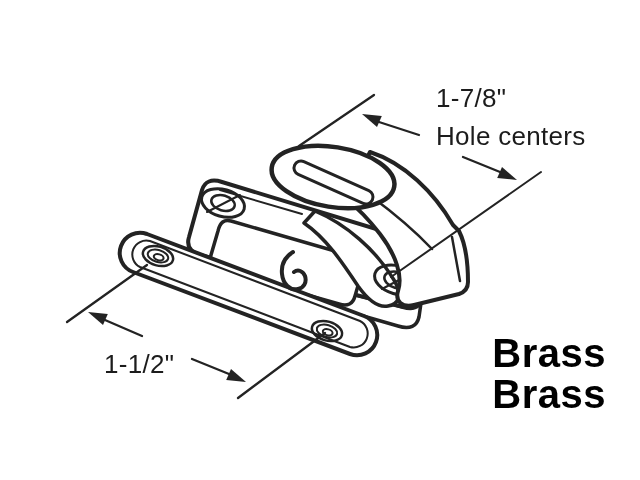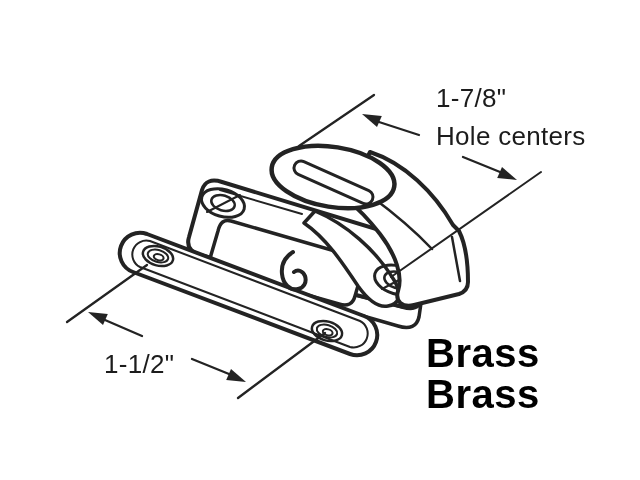--- a/index.html
+++ b/index.html
@@ -18,21 +18,21 @@
     color:#1c1c1c;
     letter-spacing:0.3px;
     white-space:nowrap;
   }
   .dim-top-value{left:436px;top:84px;}
   .dim-top-label{left:436px;top:114px;margin-top:8px;}
   .dim-bottom-value{left:104px;top:350px;}
   .finish{
     position:absolute;
     left:426px;top:333px;width:180px;
-    text-align:left;
+    text-align:right;
     font-weight:bold;
     font-size:40px;
     line-height:1.03;
     color:#000000;
     letter-spacing:0.5px;
   }
 </style>
 </head>
 <body>
 

